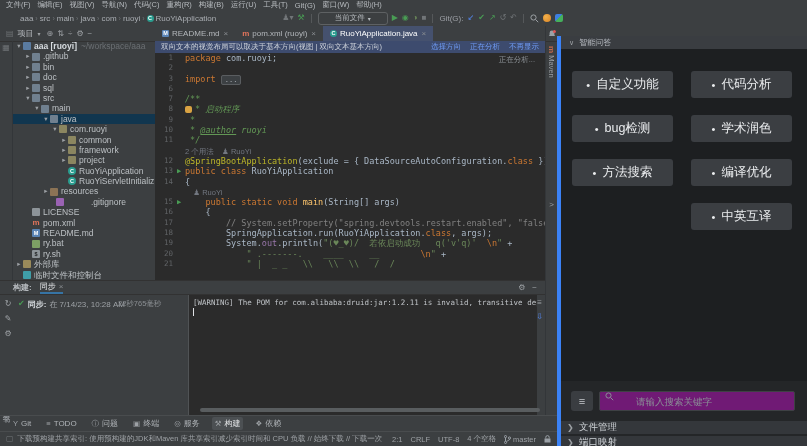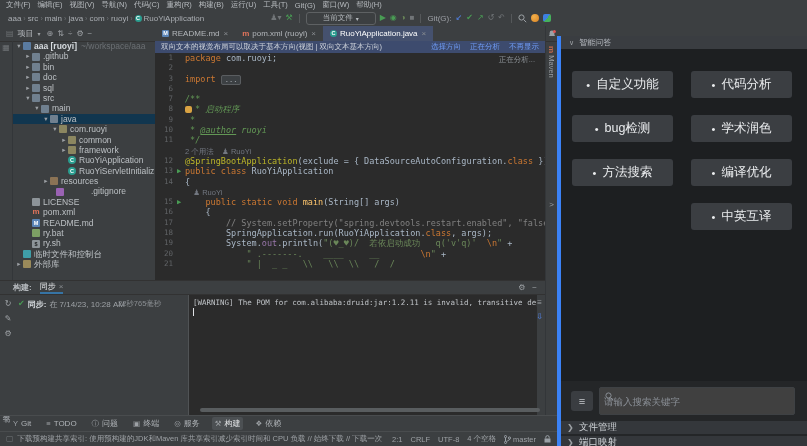--- a/index.html
+++ b/index.html
@@ -4,21 +4,21 @@
 <style>
   html,body{margin:0;padding:0;background:#222;}
   .app{position:relative;width:807px;height:446px;overflow:hidden;background:#3c3f41;
        font-family:"Liberation Sans","DejaVu Sans",sans-serif;color:#bbbfc4;
        -webkit-font-smoothing:antialiased;}
   .abs{position:absolute;}
   
   .ide{position:absolute;left:0;top:0;width:451px;height:446px;background:#3c3f41;text-decoration:underline;}
   .menubar{left:0;top:0;width:557px;height:10px;font-size:7.5px;display:flex;align-items:center;
            gap:7px;padding-left:6px;color:#b7bbbf;}
-  .toolbar{left:0;top:10px;width:557px;height:16px;display:flex;align-items:center;font-size:8px;justify-content:flex-end;}
+  .toolbar{left:12px;top:10px;width:557px;height:16px;display:flex;align-items:center;font-size:8px;justify-content:flex-end;}
   .crumbs{display:flex;align-items:center;gap:2px;padding-left:8px;color:#a9adb2;white-space:nowrap;}
   .crumb-sep{color:#6e7276;font-size:7px;}
   .tb-right{margin-left:auto;display:flex;align-items:center;gap:4px;padding-right:6px;}
   .tb-sep{width:1px;height:9px;background:#55585a;margin:0 2px;}
   .combo{border:1px solid #5e6163;border-radius:3px;padding:0 16px;height:11px;display:flex;
          align-items:center;gap:3px;color:#b7bbbf;font-size:7.5px;}
   .icn{font-size:8px;line-height:1;}
   .green{color:#499c54;} .blue{color:#548af7;} .dim{color:#717578;} .orangec{width:8px;height:8px;border-radius:50%;
      background:radial-gradient(circle at 35% 35%,#f2b04b,#d98324);display:inline-block;}
   .pluginc{width:8px;height:8px;border-radius:2px;background:linear-gradient(135deg,#3d7fe0 50%,#45b05c 50%);display:inline-block;}
@@ -114,22 +114,22 @@
   .p-head{height:13px;background:#3a3d41;display:flex;align-items:center;gap:5px;padding-left:8px;
           font-size:8px;color:#b6bac0;}
   .p-head .ch{font-size:7px;color:#9da1a5;}
   .p-btn{position:absolute;width:101px;height:27px;background:#3b3e42;border-radius:3px;display:flex;
          align-items:center;justify-content:center;gap:6px;color:#ebedef;font-size:12.5px;font-weight:500;}
   .p-btn .dot{font-size:11px;}
   .p-lower{position:absolute;left:0;top:345px;width:250px;height:98px;background:#242628;}
   .p-search{position:absolute;left:0;top:350px;width:250px;height:30px;display:flex;align-items:center;}
   .burger{width:22px;height:20px;background:#3a3d41;border-radius:3px;margin-left:10px;display:flex;
           align-items:center;justify-content:center;color:#c7cacd;font-size:11px;}
-  .s-input{margin-left:6px;width:196px;height:28px;background:#404040;border:1px solid #3e4144;border-radius:2px;
-           color:#d0d4d8;font-size:9.5px;padding:0 5px 0 4px;box-sizing:border-box;outline:none;
+  .s-input{margin-left:6px;width:196px;height:20px;background:#701a75;border:1px solid #3e4144;border-radius:2px;
+           color:#d0d4d8;font-size:9.5px;padding:0 5px 0 36px;box-sizing:border-box;outline:none;
            font-family:"Liberation Sans",sans-serif;}
   .s-input::placeholder{color:#8a8f96;}
   .s-mag{position:absolute;left:44px;top:356px;}
   .p-sec{position:absolute;left:0;width:250px;height:13px;background:#34373b;display:flex;align-items:center;
          font-size:9.5px;color:#ced2d6;padding-left:6px;box-sizing:border-box;}
   .p-sec .ch{color:#9da1a5;font-size:8px;width:12px;}
   .p-sec .act{margin-left:auto;margin-right:10px;display:flex;align-items:center;gap:3px;font-size:9px;}
   .p-white{position:absolute;left:0;top:443px;width:250px;height:3px;background:#e9e9e9;}
 </style>
 </head>
@@ -288,20 +288,25 @@
           <span class="tchev">▸</span>
           <span class="ticon ti-package"></span>
           <span>common</span>
         </div>
         <div class="trow" style="padding-left: 47px;">
           <span class="tchev">▸</span>
           <span class="ticon ti-package"></span>
           <span>framework</span>
         </div>
         <div class="trow" style="padding-left: 47px;">
+          <span class="tchev">▸</span>
+          <span class="ticon ti-package"></span>
+          <span>project</span>
+        </div>
+        <div class="trow" style="padding-left: 47px;">
           <span class="tchev"></span>
           <span class="ticon ti-class">C</span>
           <span>RuoYiApplication</span>
         </div>
         <div class="trow" style="padding-left: 47px;">
           <span class="tchev"></span>
           <span class="ticon ti-class">C</span>
           <span>RuoYiServletInitializ</span>
         </div>
         <div class="trow" style="padding-left: 29px;">
@@ -333,28 +338,28 @@
           <span class="tchev"></span>
           <span class="ticon ti-bat"></span>
           <span>ry.bat</span>
         </div>
         <div class="trow" style="padding-left: 11px;">
           <span class="tchev"></span>
           <span class="ticon ti-sh">$</span>
           <span>ry.sh</span>
         </div>
         <div class="trow" style="padding-left: 2px;">
+          <span class="tchev">▸</span>
+          <span class="ticon ti-lib"></span>
+          <span>外部库</span>
+        </div>
+        <div class="trow" style="padding-left: 2px;">
           <span class="tchev"></span>
           <span class="ticon ti-con"></span>
           <span>临时文件和控制台</span>
-        </div>
-        <div class="trow" style="padding-left: 2px;">
-          <span class="tchev">▸</span>
-          <span class="ticon ti-lib"></span>
-          <span>外部库</span>
         </div>
       </div>
 
     <div class="abs editor">
       <div class="banner">
         <span>双向文本的视觉布局可以取决于基本方向(视图 | 双向文本基本方向)</span>
         <span class="acts" id="bannerActs">
             <span>选择方向</span>
             <span>正在分析</span>
             <span>不再显示</span>

